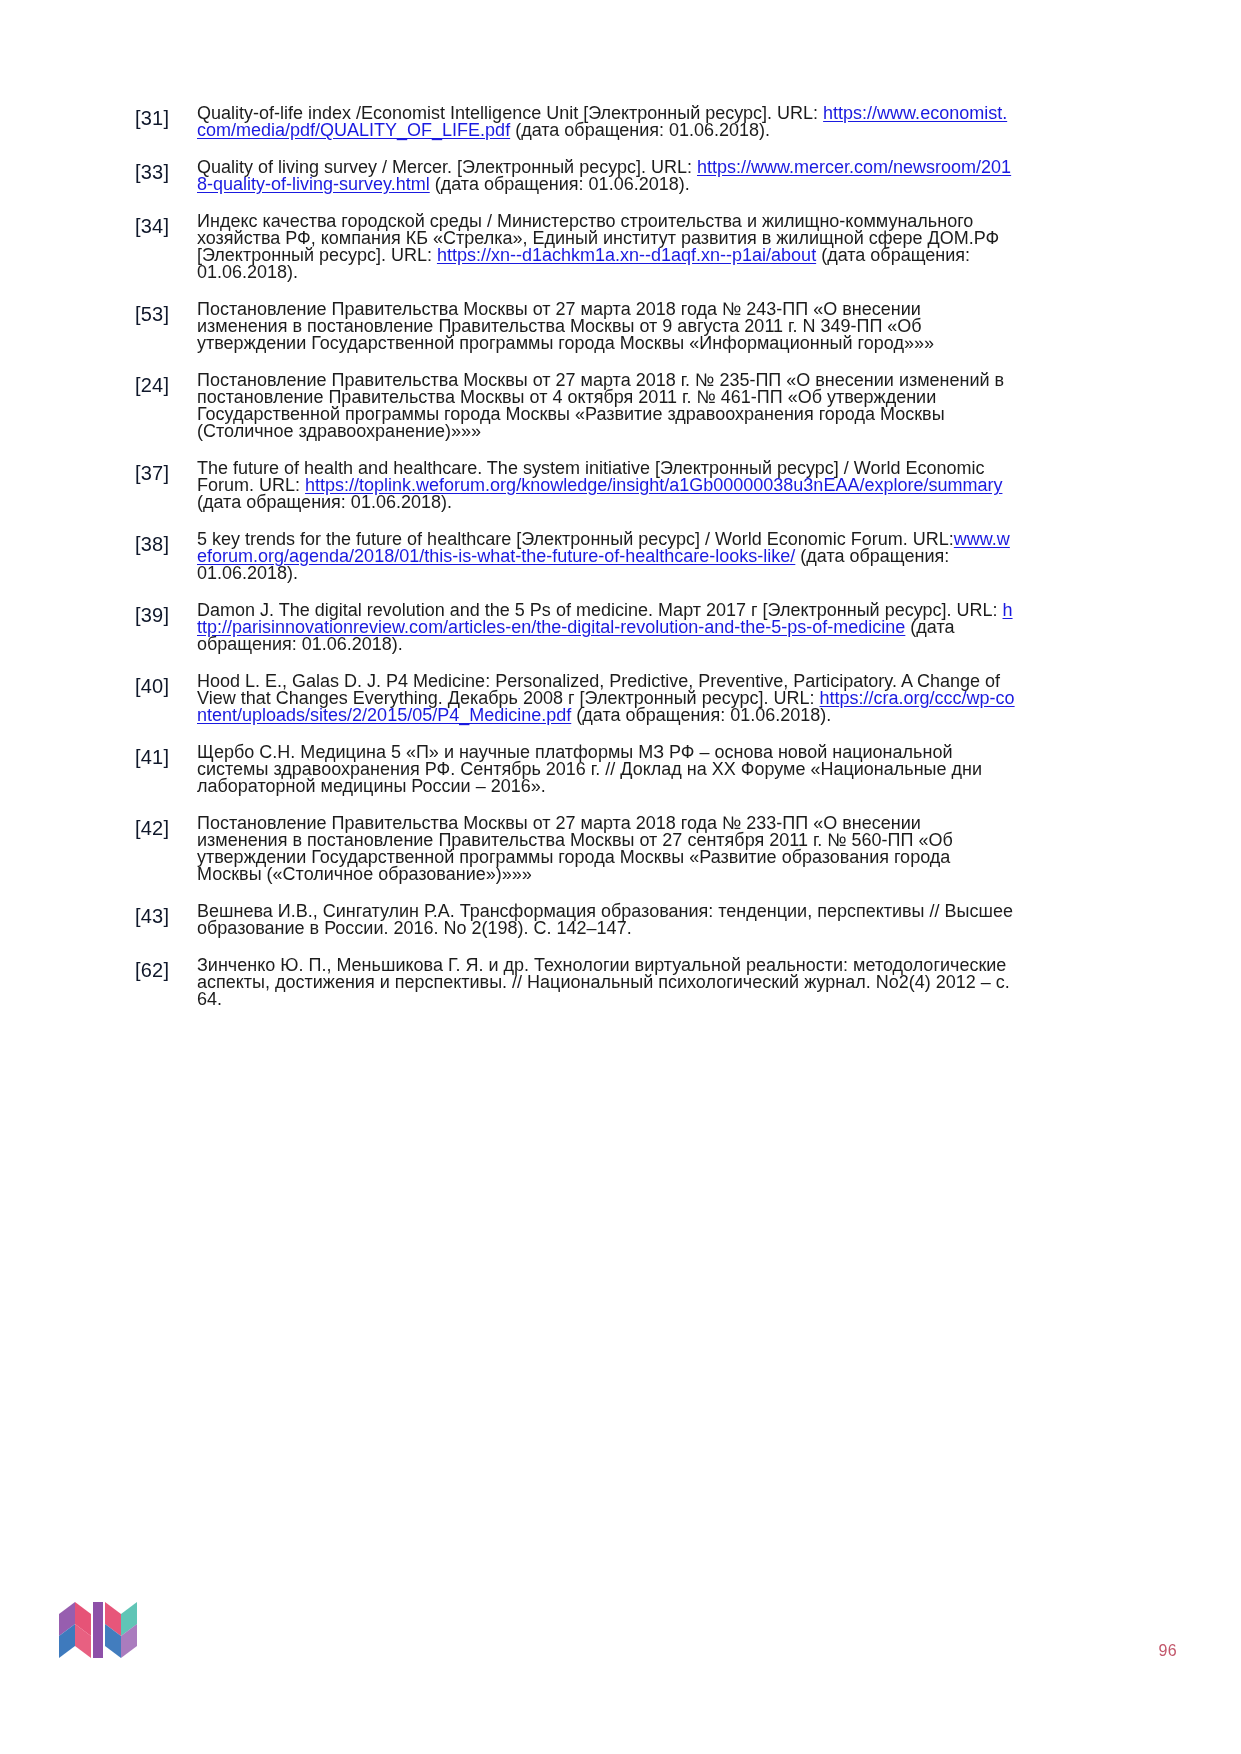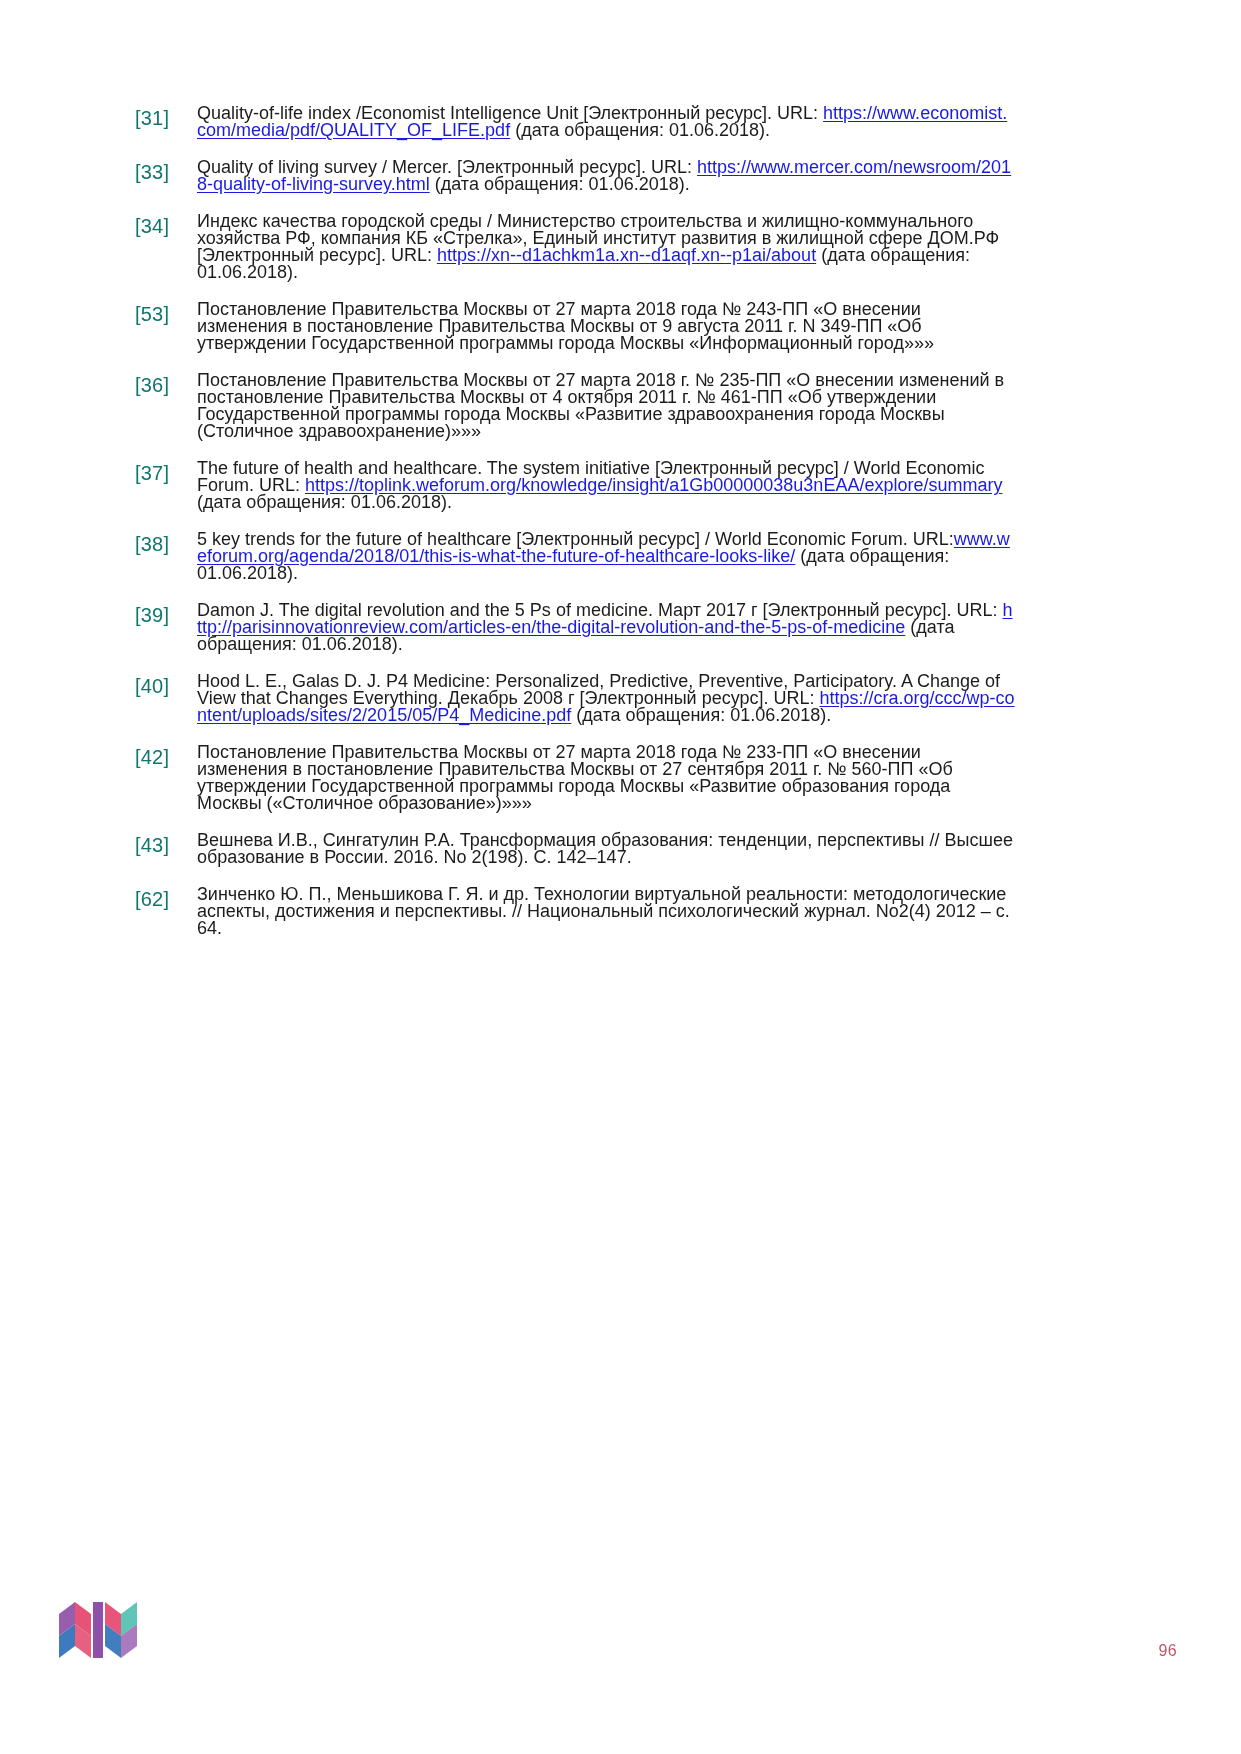--- a/index.html
+++ b/index.html
@@ -31,21 +31,21 @@
   }
 
   .ref-item {
     display: flex;
     align-items: flex-start;
     margin-bottom: 20px;
   }
 
   .ref-num {
     flex: 0 0 62px;
-    color: #0f766e;
+    color: #0f172a;
     font-size: 20px;
     line-height: 24px;
     letter-spacing: 0.2px;
     font-family: "Liberation Sans", "DejaVu Sans", sans-serif;
     padding-top: 1px;
     white-space: nowrap;
   }
 
   .ref-body {
     flex: 1 1 auto;
@@ -98,38 +98,42 @@
       </div>
       <div class="ref-item">
         <div class="ref-num">[34]</div>
         <div class="ref-body"><span>Индекс качества городской среды / Министерство строительства и жилищно-коммунального хозяйства РФ, компания КБ «Стрелка», Единый институт развития в жилищной сфере ДОМ.РФ [Электронный ресурс]. URL: </span><a class="u" href="#">https://xn--d1achkm1a.xn--d1aqf.xn--p1ai/about</a><span> (дата обращения: 01.06.2018).</span></div>
       </div>
       <div class="ref-item">
         <div class="ref-num">[53]</div>
         <div class="ref-body"><span>Постановление Правительства Москвы от 27 марта 2018 года № 243-ПП «О внесении изменения в постановление Правительства Москвы от 9 августа 2011 г. N 349-ПП «Об утверждении Государственной программы города Москвы «Информационный город»»»</span></div>
       </div>
       <div class="ref-item">
-        <div class="ref-num">[36]</div>
+        <div class="ref-num">[24]</div>
         <div class="ref-body"><span>Постановление Правительства Москвы от 27 марта 2018 г. № 235-ПП «О внесении изменений в постановление Правительства Москвы от 4 октября 2011 г. № 461-ПП «Об утверждении Государственной программы города Москвы «Развитие здравоохранения города Москвы (Столичное здравоохранение)»»»</span></div>
       </div>
       <div class="ref-item">
         <div class="ref-num">[37]</div>
         <div class="ref-body"><span>The future of health and healthcare. The system initiative [Электронный ресурс] / World Economic Forum. URL: </span><a class="u" href="#">https://toplink.weforum.org/knowledge/insight/a1Gb00000038u3nEAA/explore/summary</a><span> (дата обращения: 01.06.2018).</span></div>
       </div>
       <div class="ref-item">
         <div class="ref-num">[38]</div>
         <div class="ref-body"><span>5 key trends for the future of healthcare [Электронный ресурс] / World Economic Forum. URL:</span><a class="u" href="#">www.weforum.org/agenda/2018/01/this-is-what-the-future-of-healthcare-looks-like/</a><span> (дата обращения: 01.06.2018).</span></div>
       </div>
       <div class="ref-item">
         <div class="ref-num">[39]</div>
         <div class="ref-body"><span>Damon J. The digital revolution and the 5 Ps of medicine. Март 2017 г [Электронный ресурс]. URL: </span><a class="u" href="#">http://parisinnovationreview.com/articles-en/the-digital-revolution-and-the-5-ps-of-medicine</a><span> (дата обращения: 01.06.2018).</span></div>
       </div>
       <div class="ref-item">
         <div class="ref-num">[40]</div>
         <div class="ref-body"><span>Hood L. E., Galas D. J. P4 Medicine: Personalized, Predictive, Preventive, Participatory. A Change of View that Changes Everything. Декабрь 2008 г [Электронный ресурс]. URL: </span><a class="u" href="#">https://cra.org/ccc/wp-content/uploads/sites/2/2015/05/P4_Medicine.pdf</a><span>  (дата обращения: 01.06.2018).</span></div>
+      </div>
+      <div class="ref-item">
+        <div class="ref-num">[41]</div>
+        <div class="ref-body"><span>Щербо С.Н. Медицина 5 «П» и научные платформы МЗ РФ – основа новой национальной системы здравоохранения РФ. Сентябрь 2016 г. // Доклад на XX Форуме «Национальные дни лабораторной медицины России – 2016».</span></div>
       </div>
       <div class="ref-item">
         <div class="ref-num">[42]</div>
         <div class="ref-body"><span>Постановление Правительства Москвы от 27 марта 2018 года № 233-ПП «О внесении изменения в постановление Правительства Москвы от 27 сентября 2011 г. № 560-ПП «Об утверждении Государственной программы города Москвы «Развитие образования города Москвы («Столичное образование»)»»»</span></div>
       </div>
       <div class="ref-item">
         <div class="ref-num">[43]</div>
         <div class="ref-body"><span>Вешнева И.В., Сингатулин Р.А. Трансформация образования: тенденции, перспективы // Высшее образование в России. 2016. No 2(198). С. 142–147.</span></div>
       </div>
       <div class="ref-item">

